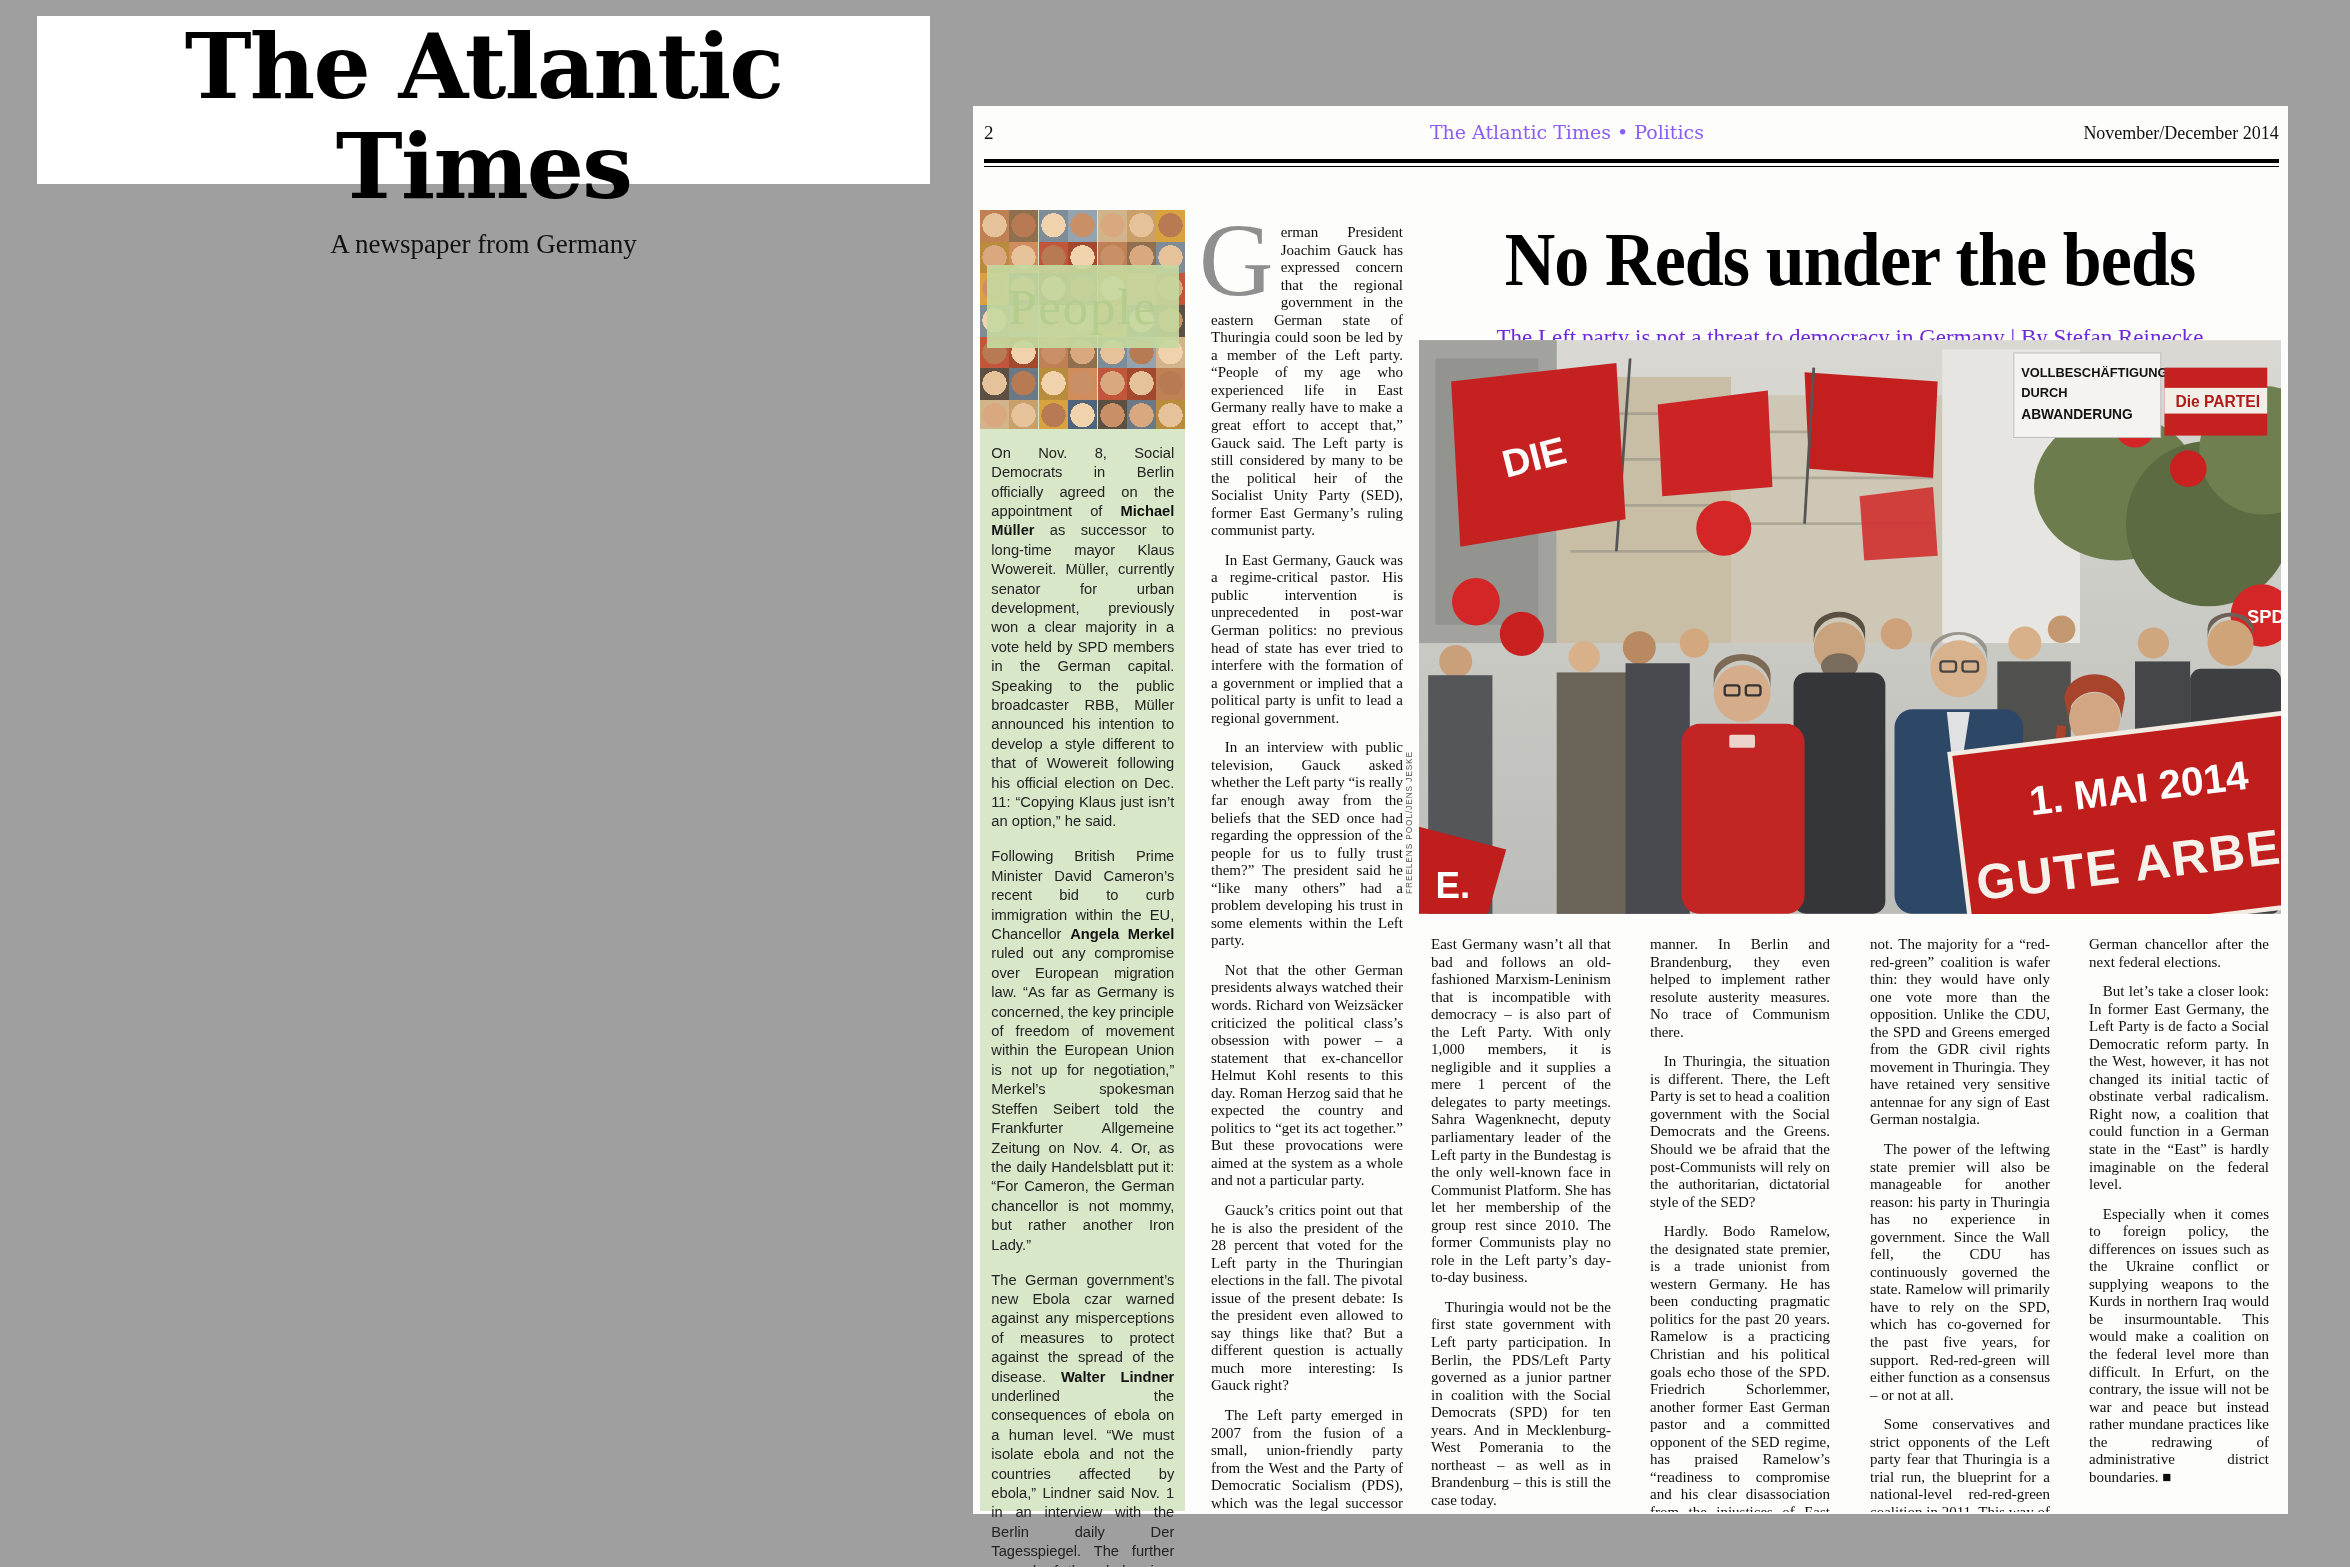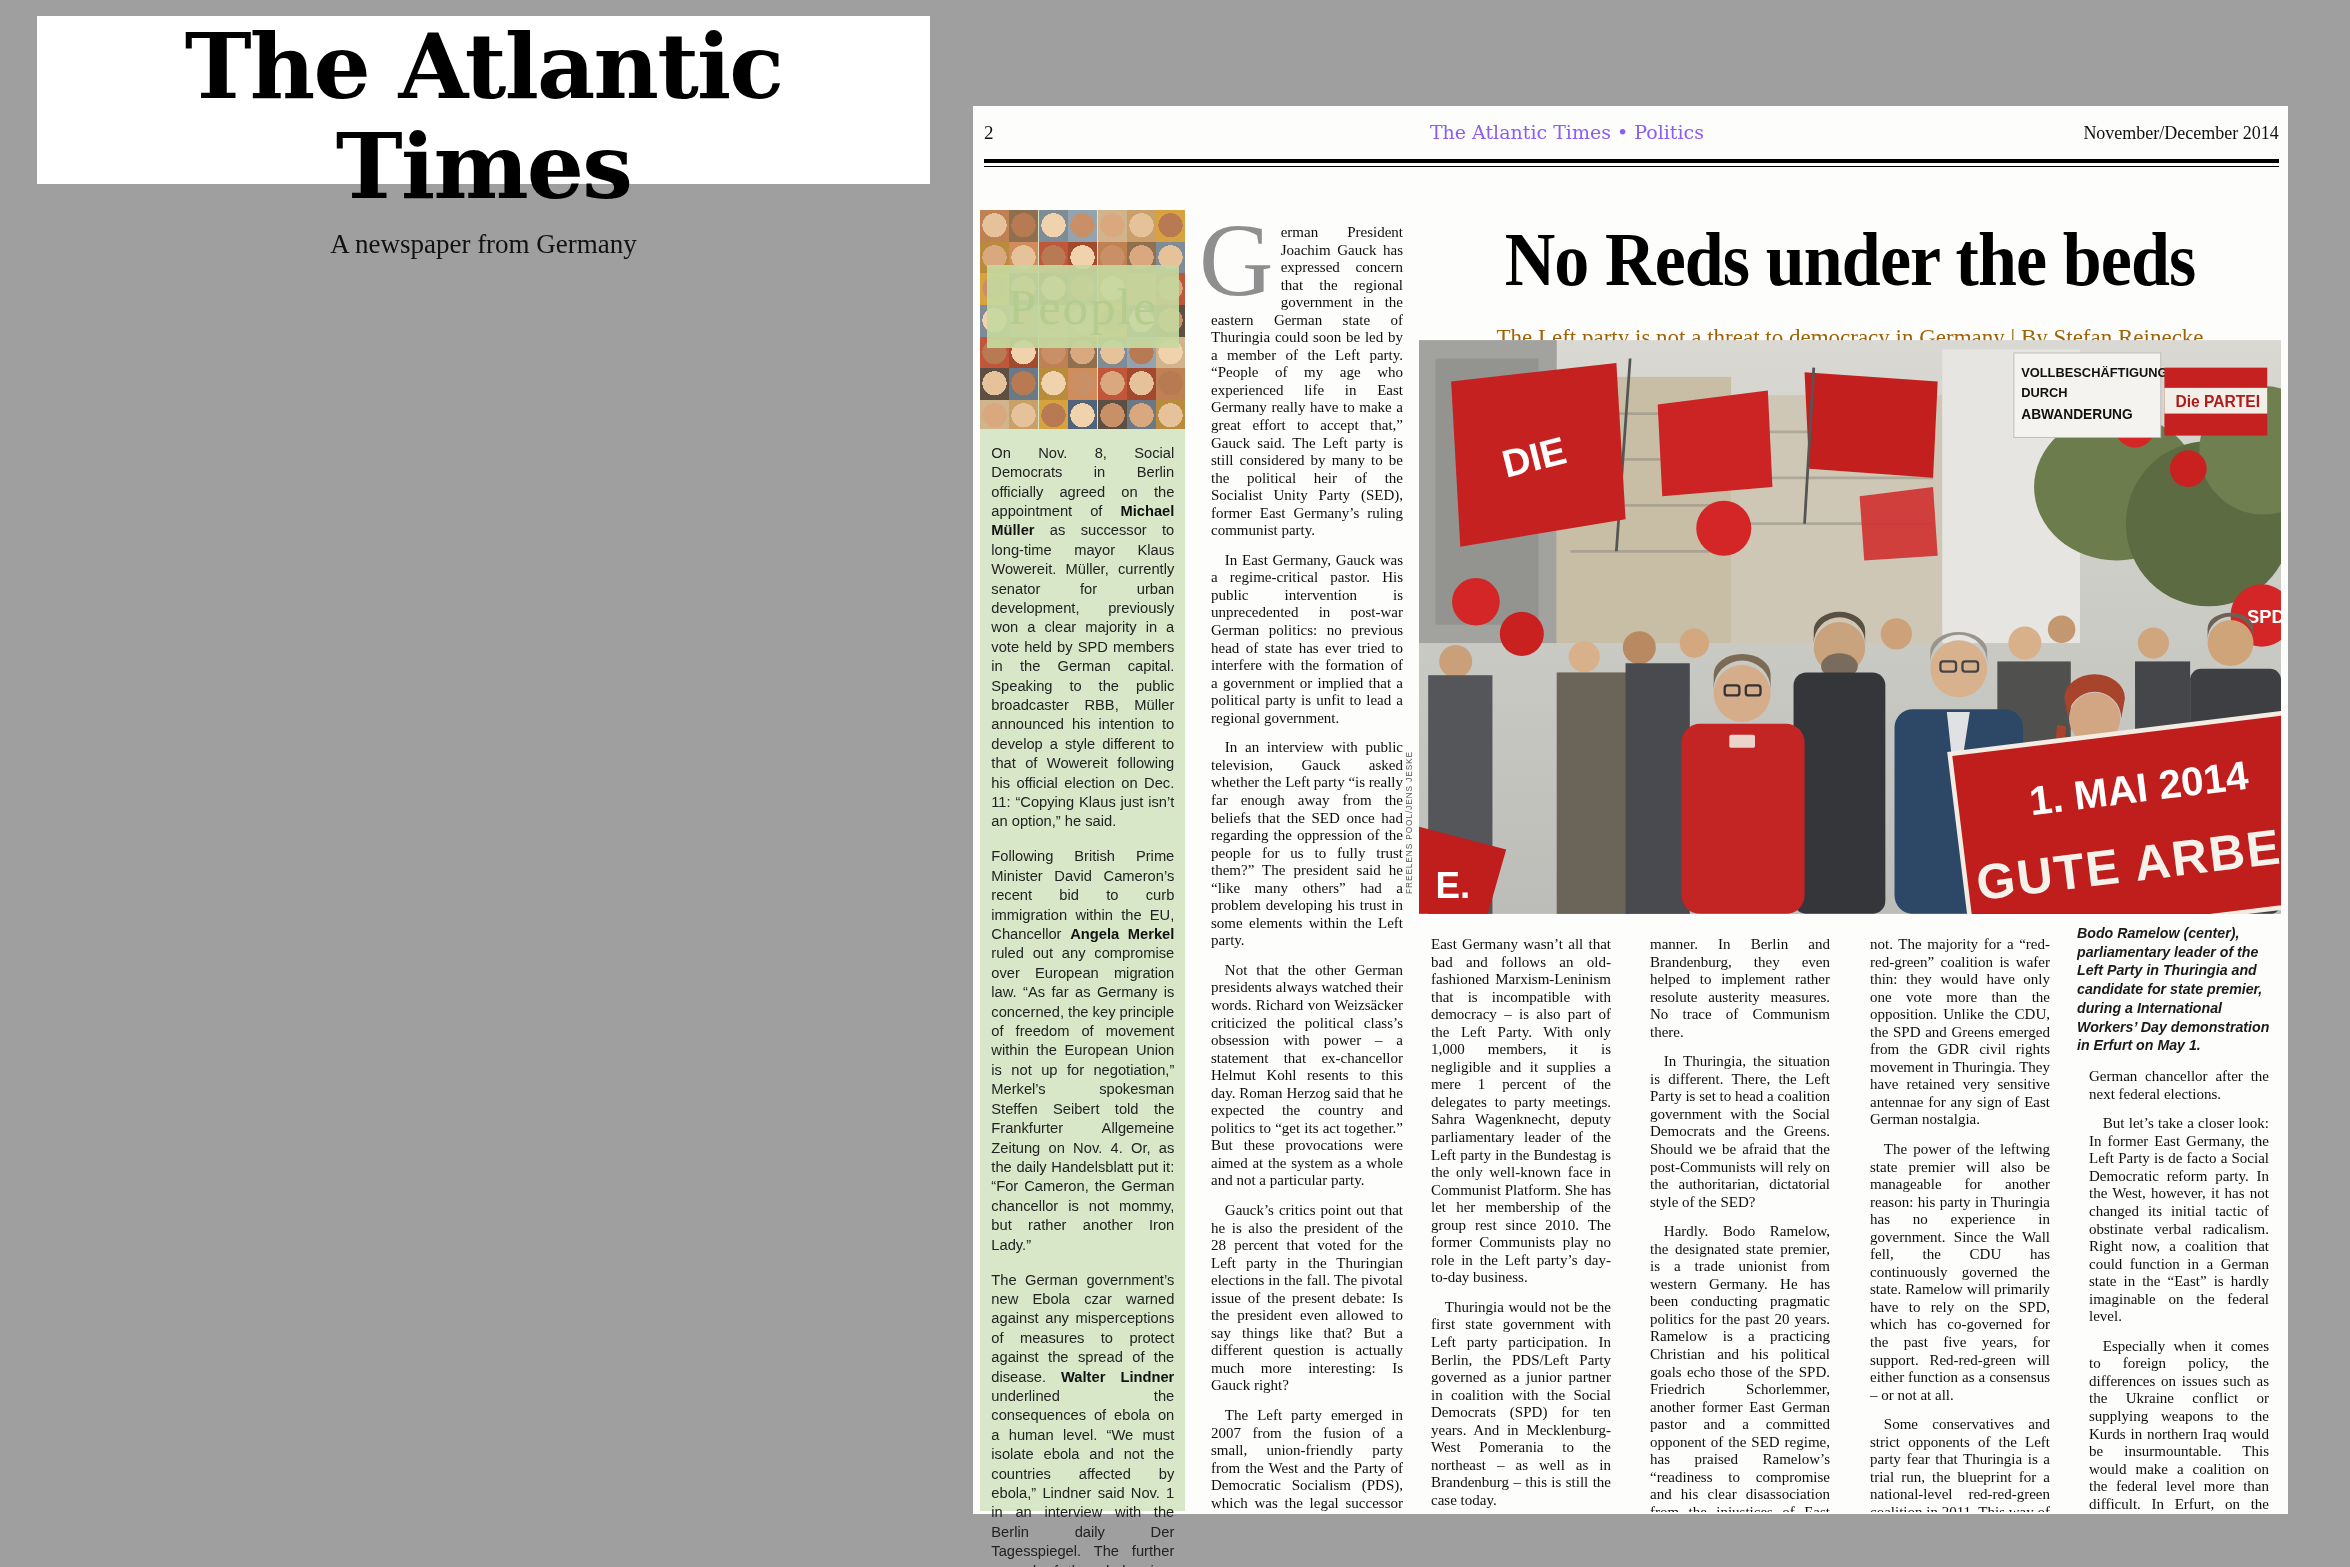--- a/index.html
+++ b/index.html
@@ -38,21 +38,21 @@
   .bodycol { font-size:15px; line-height:1.17; color:#0d0d0d; text-align:justify; overflow:hidden; }
   .bodycol p { margin:12px; }
   .bodycol p + p { text-indent:13.8px; }
 
   #col1 { position:absolute; left:226px; top:106px; width:216px; height:1299px; }
   .dropcap { float:left; font-size:103px; line-height:0.82; padding:5.5px 7.3px 0 0; color:#8f8f8f; font-family:"Liberation Serif", serif; }
 
   
   #right-region { position:absolute; left:446px; top:104px; width:862px; height:1301px; }
   #headline { text-align:center; font-weight:bold; font-size:70px; letter-spacing:-0.9px; margin-top:5.5px; color:#000; transform:scaleY(1.1); transform-origin:top center; }
-  #subhead { text-align:center; font-size:23px; margin-top:29px; color:#a16207; }
+  #subhead { text-align:center; font-size:23px; margin-top:29px; color:#6d28d9; }
 
   #photo-wrap { position:absolute; left:0; top:130px; width:862px; height:574px; }
   #photo-credit { position:absolute; left:-14.7px; bottom:20px; writing-mode:vertical-rl; transform:rotate(180deg);
      font-family:"Liberation Sans", sans-serif; font-size:8.3px; letter-spacing:0.9px; color:#555; }
 
   #cols-row { position:absolute; left:0; top:714px; width:862px; height:588px; }
   .newscol { position:absolute; top:0; width:204px; height:588px; }
   #col2 { left:0; } #col3 { left:219px; } #col4 { left:439px; } #col5 { left:658px; }
 
   #caption { font-family:"Liberation Sans", sans-serif; font-style:italic; font-weight:bold;
@@ -293,21 +293,20 @@
             <p>In Thuringia, the situation is different. There, the Left Party is set to head a coalition government with the Social Democrats and the Greens. Should we be afraid that the post-Communists will rely on the authoritarian, dictatorial style of the SED?</p>
             <p>Hardly. Bodo Ramelow, the designated state premier, is a trade unionist from western Germany. He has been conducting pragmatic politics for the past 20 years. Ramelow is a practicing Christian and his political goals echo those of the SPD. Friedrich Schorlemmer, another former East German pastor and a committed opponent of the SED regime, has praised Ramelow’s “readiness to compromise and his clear disassociation from the injustices of East Germany.”</p>
             <p>As a state premier, Ramelow will also be forced to compromise – whether he wants to or</p>
           </div>
         <div id="col4" class="newscol bodycol">
             <p>not. The majority for a “red-red-green” coalition is wafer thin: they would have only one vote more than the opposition. Unlike the CDU, the SPD and Greens emerged from the GDR civil rights movement in Thuringia. They have retained very sensitive antennae for any sign of East German nostalgia.</p>
             <p>The power of the leftwing state premier will also be manageable for another reason: his party in Thuringia has no experience in government. Since the Wall fell, the CDU has continuously governed the state. Ramelow will primarily have to rely on the SPD, which has co-governed for the past five years, for support. Red-red-green will either function as a consensus – or not at all.</p>
             <p>Some conservatives and strict opponents of the Left party fear that Thuringia is a trial run, the blueprint for a national-level red-red-green coalition in 2011. This way of thinking is partially correct: a three-way center-left alliance is likely to be the SPD’s only opportunity to nominate the</p>
           </div>
         <div id="col5" class="newscol bodycol">
-          <div id="caption">Bodo Ramelow (center), parliamentary leader of the Left Party in Thuringia and candidate for state premier, during a International Workers’ Day demonstration in Erfurt on May 1.</div>
         <p>German chancellor after the next federal elections.</p>
             <p>But let’s take a closer look: In former East Germany, the Left Party is de facto a Social Democratic reform party. In the West, however, it has not changed its initial tactic of obstinate verbal radicalism. Right now, a coalition that could function in a German state in the “East” is hardly imaginable on the federal level.</p>
             <p>Especially when it comes to foreign policy, the differences on issues such as the Ukraine conflict or supplying weapons to the Kurds in northern Iraq would be insurmountable. This would make a coalition on the federal level more than difficult. In Erfurt, on the contrary, the issue will not be war and peace but instead rather mundane practices like the redrawing of administrative district boundaries.  ■</p>
           </div>
       </div>
     </div>
 
   </div>
 </div>
 

